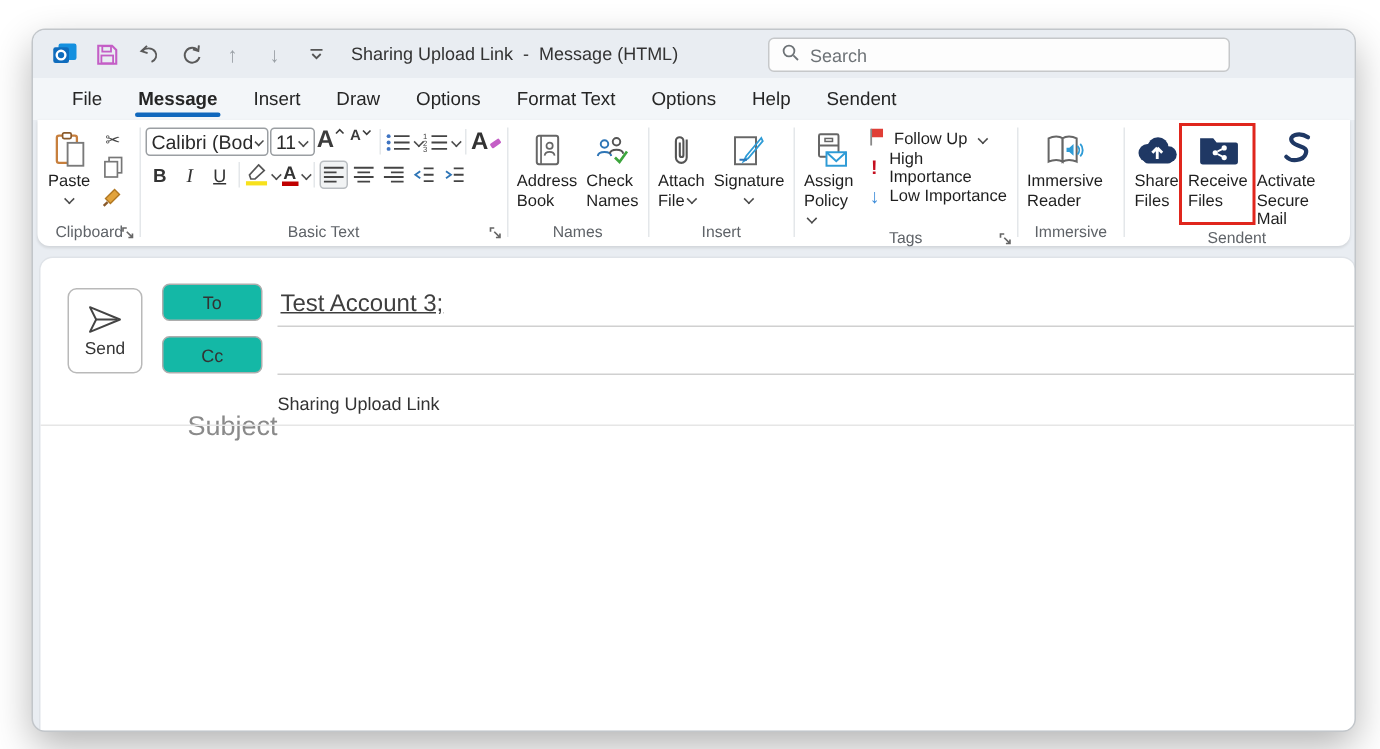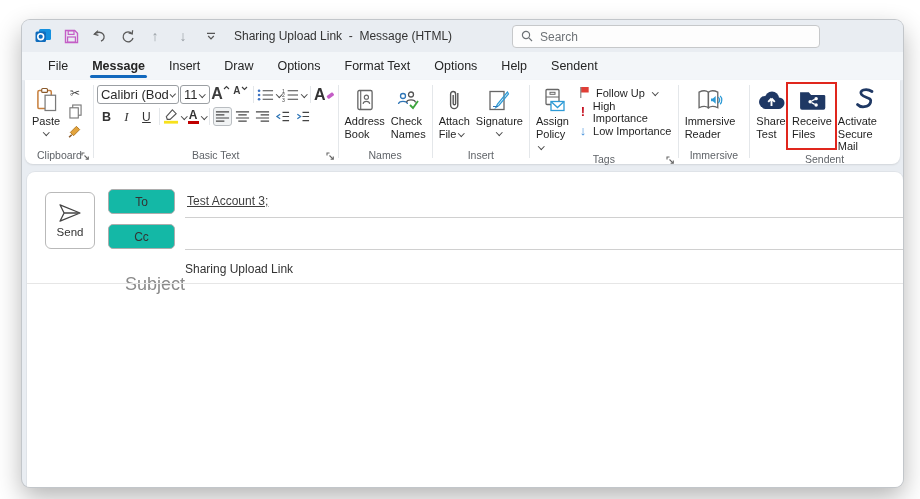--- a/index.html
+++ b/index.html
@@ -74,21 +74,21 @@
 
   
   .compose { position:absolute; left:5px; right:0; top:152px; bottom:0; background:#fff; border-radius:8px 8px 0 0;
              box-shadow:0 0 0 1px rgba(0,0,0,.04); }
   .send-btn { position:absolute; left:18px; top:20px; width:50px; height:57px; border:1px solid #b9b9b9; border-radius:6px;
               background:#fff; display:flex; flex-direction:column; align-items:center; justify-content:center; gap:1px; }
   .send-btn span { font-size:11.5px; color:#333; }
   .field-btn { position:absolute; left:81px; width:67px; height:25px; border:1px solid #adadad; border-radius:5px; background:#14b8a6;
                display:flex; align-items:center; justify-content:center; font-size:12px; color:#333; }
   .fline { position:absolute; left:158px; right:0; border-bottom:1px solid #d0d0d0; }
-  .recipient { position:absolute; left:160px; top:22px; font-size:12px; color:#3f3f3f; text-decoration:underline; }
+  .recipient { position:absolute; left:160px; top:22px; font-size:16px; color:#3f3f3f; text-decoration:underline; }
   .subj-label { position:absolute; left:98px; top:90px; font-size:18px; color:#8a8a8a;margin-top:12px; }
   .subj-value { position:absolute; left:158px; top:90px; font-size:12px; color:#333; }
   .hdiv { position:absolute; left:0; right:0; top:111px; border-bottom:1px solid #e6e6e6; }
 </style>
 </head>
 <body>
 
 <div class="window">
 
   <div class="titlebar">
@@ -458,21 +458,21 @@
           <span class="bicon">
             <svg width="30" height="22" viewBox="0 0 30 22">
                 <circle cx="9" cy="13" r="6" fill="#1f3864"></circle>
                 <circle cx="16" cy="9.5" r="7" fill="#1f3864"></circle>
                 <circle cx="23" cy="14" r="5.5" fill="#1f3864"></circle>
                 <rect x="6" y="13" width="20" height="7" rx="3.5" fill="#1f3864"></rect>
                 <path d="M15.5 17 V9.5 M15.5 9.5 L12.2 12.8 M15.5 9.5 L18.8 12.8" stroke="#fff" stroke-width="1.9" fill="none"></path>
               </svg>
           </span>
           <span class="biglabel">Share
-Test</span>
+Files</span>
         </div>
         <div class="bigbtn">
           <div class="redbox"></div>
           <span class="bicon">
             <svg width="28" height="22" viewBox="0 0 30 24">
                 <path d="M2 3.5 h9.5 l2.5 3 H28 a1.5 1.5 0 0 1 1.5 1.5 V20.5 a2 2 0 0 1 -2 2 H4 a2 2 0 0 1 -2 -2 Z" fill="#1f3864"></path>
                 <circle cx="19.5" cy="10.5" r="1.9" fill="#fff"></circle>
                 <circle cx="13" cy="14" r="1.9" fill="#fff"></circle>
                 <circle cx="19.5" cy="17.5" r="1.9" fill="#fff"></circle>
                 <line x1="14.6" y1="13.1" x2="18" y2="11.3" stroke="#fff" stroke-width="1.4"></line>

